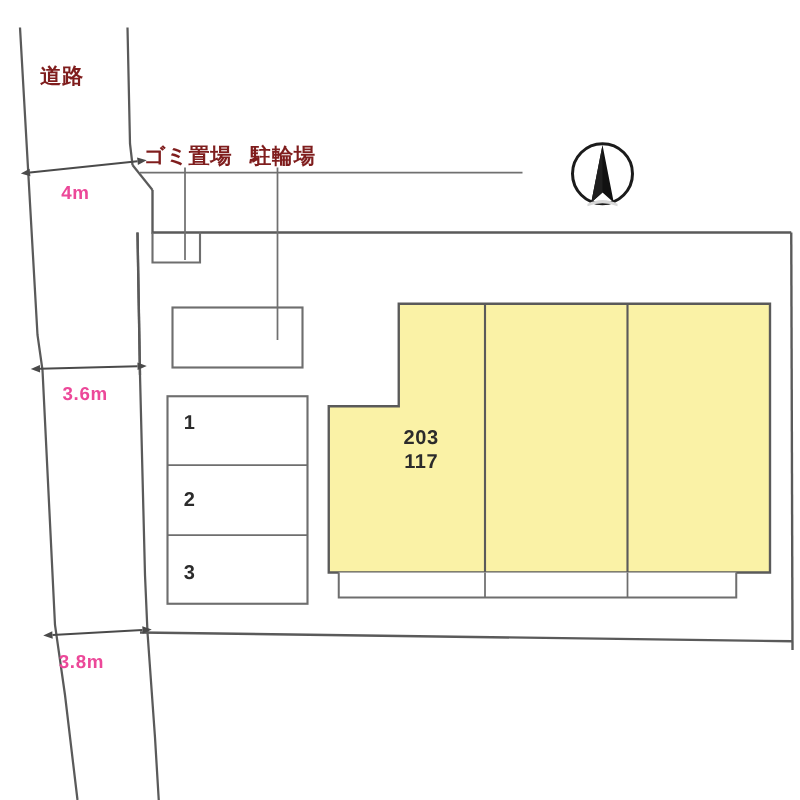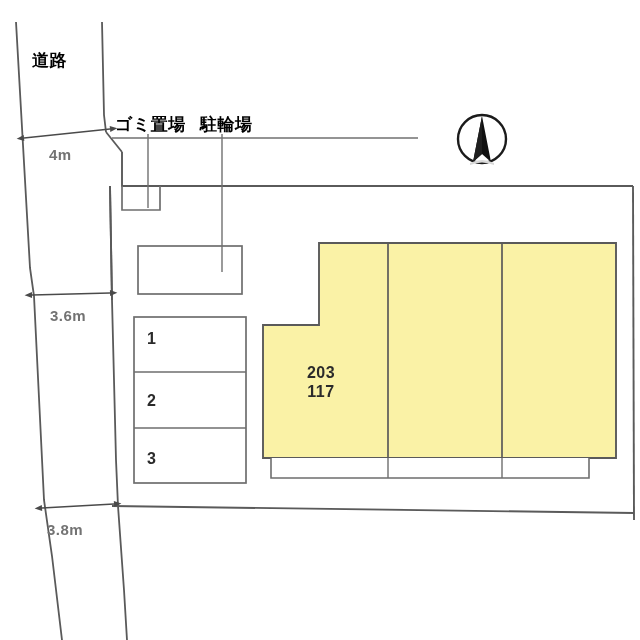--- a/index.html
+++ b/index.html
@@ -29,27 +29,27 @@
     position: absolute;
     color: #1a1a1a;
     white-space: nowrap;
     font-weight: 700;
     letter-spacing: 0.5px;
   }
   .lbl-jp {
     font-family: "DejaVu Sans", "Liberation Sans", sans-serif;
     font-size: 17px;
     font-weight: 700;
-    color: #000000;
+    color: #7f1d1d;
   }
   .lbl-dim {
     font-family: "Liberation Sans", "DejaVu Sans", sans-serif;
     font-size: 15px;
     font-weight: 700;
-    color: #737373;
+    color: #ec4899;
   }
   .lbl-unit {
     font-family: "Liberation Sans", "DejaVu Sans", sans-serif;
     font-size: 16px;
     font-weight: 700;
     color: #2b2b2b;
     text-align: center;
     line-height: 19px;
   }
   .lbl-stall {
@@ -160,20 +160,20 @@
   <div class="lbl lbl-dim" style="left:50px; top:307px;text-align:right;">3.6m</div>
 
   <div class="lbl lbl-dim" style="left:47px; top:521px;">3.8m</div>
 
   <div class="lbl lbl-stall" style="left:147px; top:330px;">1</div>
 
   <div class="lbl lbl-stall" style="left:147px; top:392px;">2</div>
 
   <div class="lbl lbl-stall" style="left:147px; top:450px;">3</div>
 
-  <div class="lbl lbl-unit" style="left:291px; top:341px; width:60px;margin-top:22px;">
+  <div class="lbl lbl-unit" style="left:307px; top:341px; width:60px;">
     <span class="unit-line">203</span>
     <span class="unit-line">117</span>
   </div>
 
 
 
 </div>
 
 </body></html>

